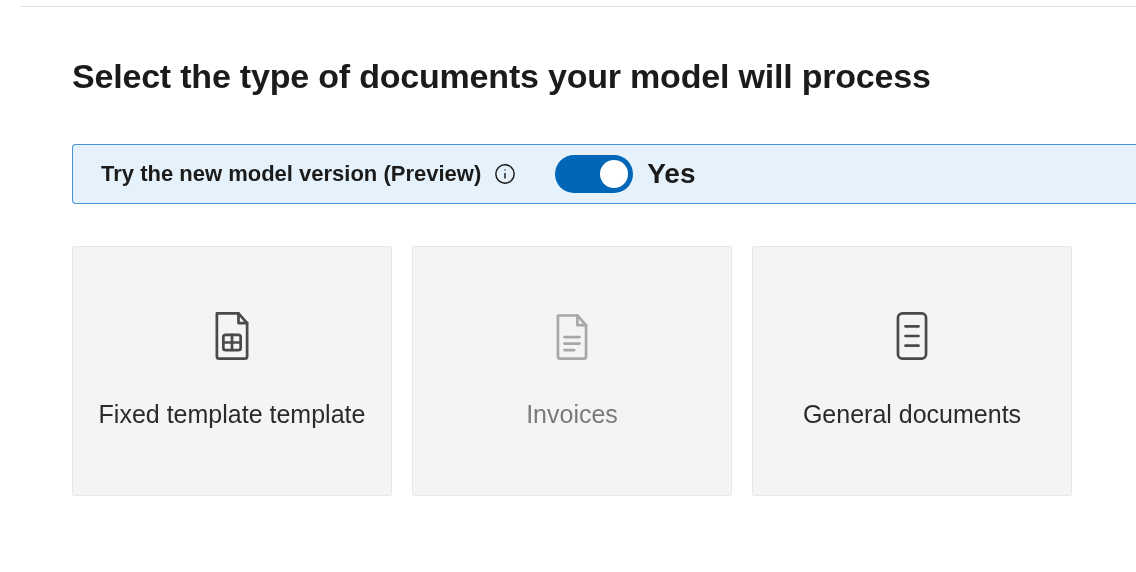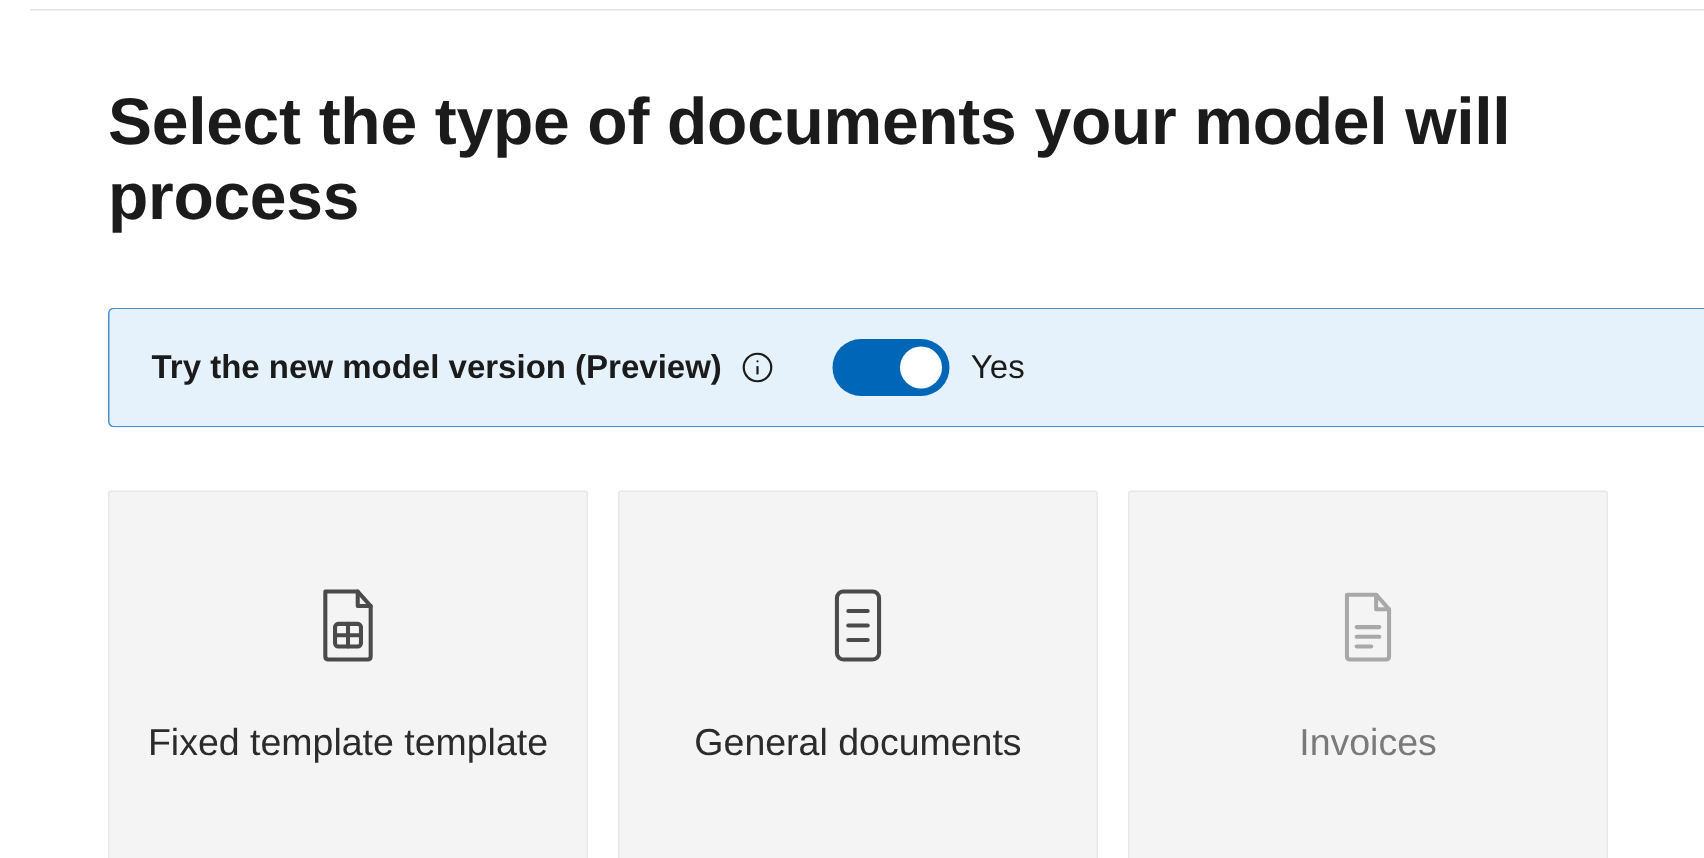--- a/index.html
+++ b/index.html
@@ -17,31 +17,31 @@
     }
     .top-border {
       border-top: 1px solid #e1e1e1;
       margin-top: 6px;
       margin-left: 20px;
     }
     .content {
       padding: 50px 0 0 72px;
     }
     .page-title {
-      font-size: 44px;
+      font-size: 34px;
       font-weight: 600;
       color: #1b1b1b;
       margin-bottom: 48px;
       letter-spacing: -0.2px;
     }
     .preview-banner {
       background: #e6f2fb;
       border: 1px solid #4a90d9;
       border-radius: 4px;
-      padding: 20px 28px;
+      padding: 10px 28px;
       display: flex;
       align-items: center;
       margin-bottom: 42px;
       border-right: none;
       border-top-right-radius: 0;
       border-bottom-right-radius: 0;
     }
     .preview-label {
       font-size: 22px;
       font-weight: 600;
@@ -76,23 +76,23 @@
     .toggle-knob {
       position: absolute;
       right: 5px;
       top: 5px;
       width: 28px;
       height: 28px;
       background: #ffffff;
       border-radius: 50%;
     }
     .toggle-value {
-      font-size: 22px;
+      font-size: 28px;
       color: #1b1b1b;
-      font-weight: 400;
+      font-weight: 700;
     }
     .card-row {
       display: flex;
       gap: 20px;
     }
     .card {
       width: 320px;
       height: 250px;
       background: #f4f4f4;
       border: 1px solid #e8e8e8;
@@ -162,37 +162,37 @@
           <rect x="12" y="24" width="16" height="14" rx="2"></rect>
           <line x1="20" y1="24" x2="20" y2="38"></line>
           <line x1="12" y1="31" x2="28" y2="31"></line>
         </svg>
       </div>
       <div class="card-label">Fixed template template</div>
     </div>
 
     <div class="card">
       <div class="card-icon">
-        <svg viewBox="0 0 40 50" fill="none" stroke="#4a4a4a" stroke-width="2.5" stroke-linejoin="round" stroke-linecap="round">
-          <rect x="7" y="4" width="26" height="42" rx="4"></rect>
-          <line x1="14" y1="16" x2="26" y2="16"></line>
-          <line x1="14" y1="25" x2="26" y2="25"></line>
-          <line x1="14" y1="34" x2="26" y2="34"></line>
-        </svg>
-      </div>
-      <div class="card-label">General documents</div>
-    </div>
-
-    <div class="card">
-      <div class="card-icon">
         <svg viewBox="0 0 40 50" fill="none" stroke="#a8a8a8" stroke-width="2.5" stroke-linejoin="round" stroke-linecap="round">
           <path d="M7 6 L25 6 L33 15 L33 44 Q33 46 31 46 L9 46 Q7 46 7 44 Z"></path>
           <path d="M25 6 L25 15 L33 15"></path>
           <line x1="13" y1="26" x2="27" y2="26"></line>
           <line x1="13" y1="32" x2="27" y2="32"></line>
           <line x1="13" y1="38" x2="22" y2="38"></line>
         </svg>
       </div>
       <div class="card-label muted">Invoices</div>
     </div>
 
+    <div class="card">
+      <div class="card-icon">
+        <svg viewBox="0 0 40 50" fill="none" stroke="#4a4a4a" stroke-width="2.5" stroke-linejoin="round" stroke-linecap="round">
+          <rect x="7" y="4" width="26" height="42" rx="4"></rect>
+          <line x1="14" y1="16" x2="26" y2="16"></line>
+          <line x1="14" y1="25" x2="26" y2="25"></line>
+          <line x1="14" y1="34" x2="26" y2="34"></line>
+        </svg>
+      </div>
+      <div class="card-label">General documents</div>
+    </div>
+
   </div>
 </div>
 
 </body></html>

